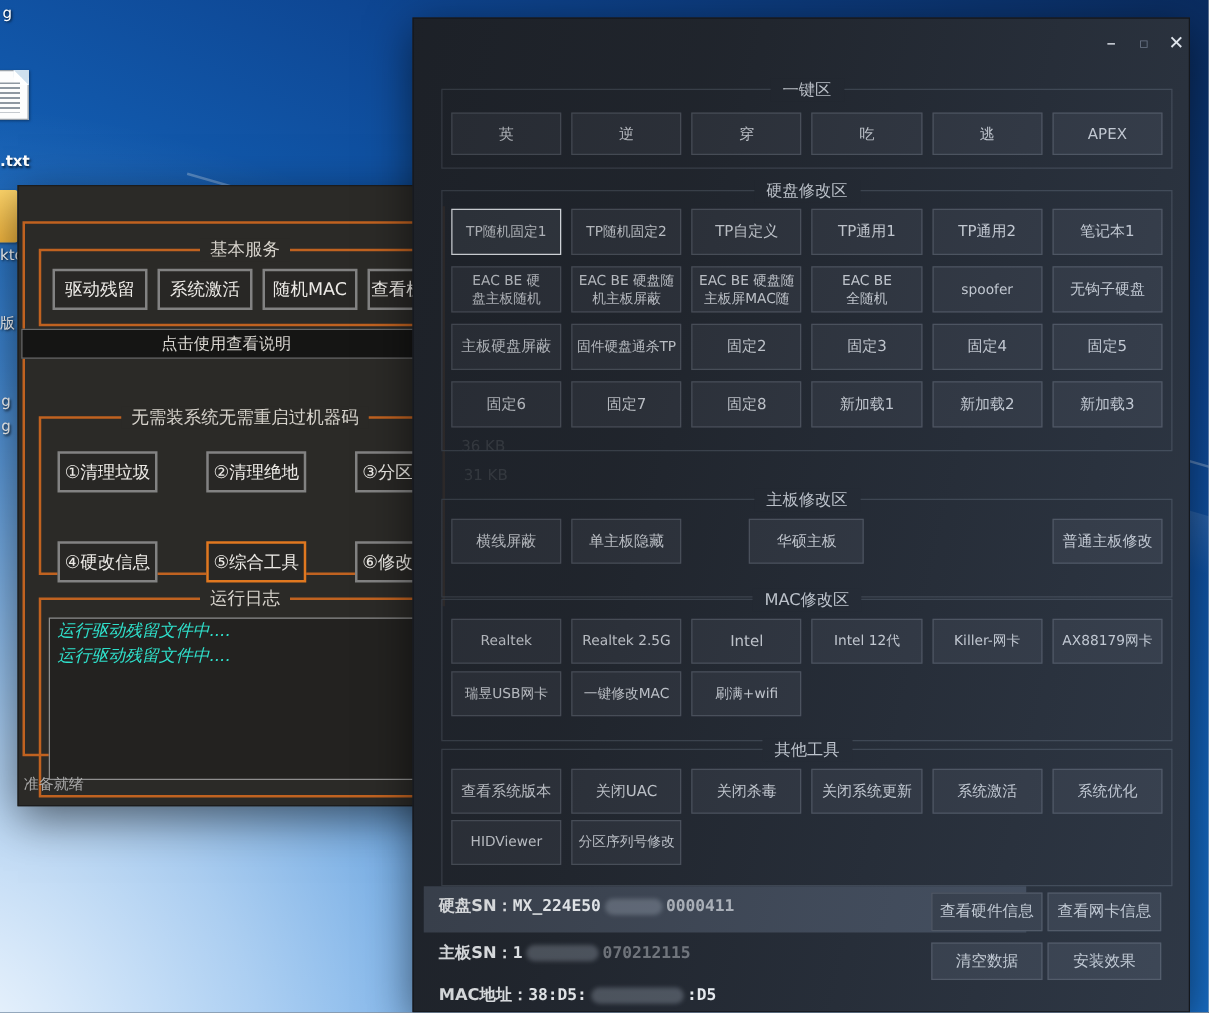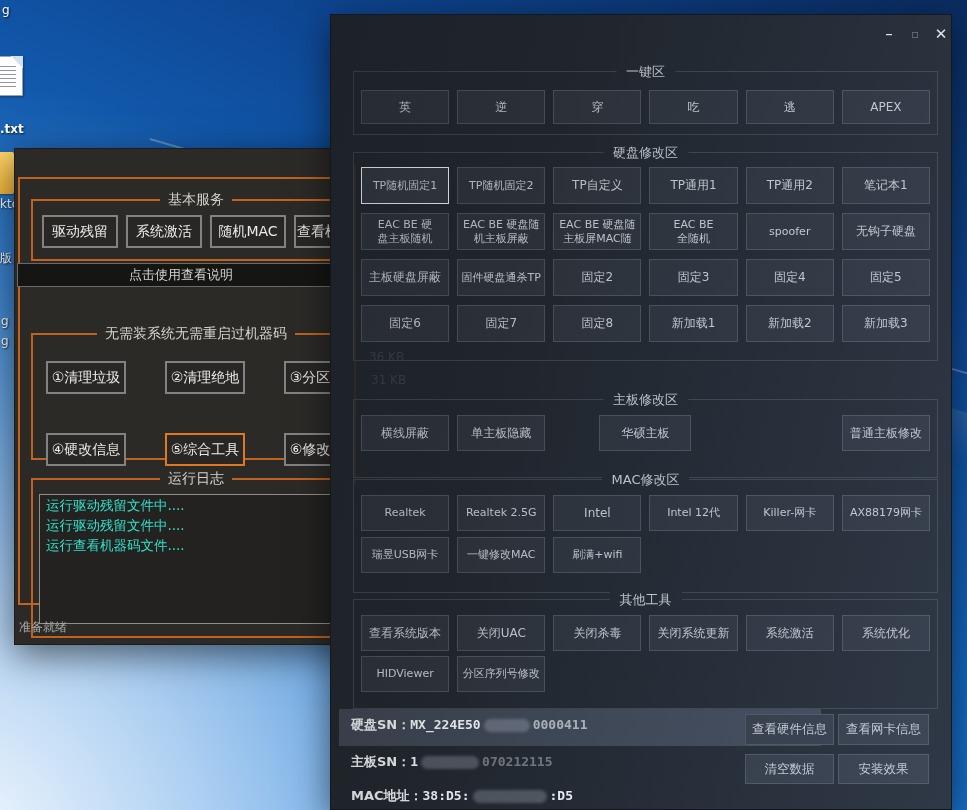--- a/index.html
+++ b/index.html
@@ -31,21 +31,21 @@
   #lwin .frame{position:absolute;left:3px;right:3px;top:28px;bottom:39px;border:2px solid #c06220;}
   .lw-group{position:absolute;border:2px solid #c06220;}
   .lw-group .legend{position:absolute;top:-10px;left:50%;transform:translateX(-50%);background:#2b2a27;padding:0 8px;color:#d6d2cb;font-size:14px;white-space:nowrap;}
   .lw-grid{position:absolute;display:grid;}
   #g-basic{left:9px;top:14px;grid-template-columns:repeat(4,76px);column-gap:8px;grid-auto-rows:33px;}
   #g-six{left:13px;top:26px;grid-template-columns:repeat(3,80px);column-gap:34px;grid-auto-rows:33px;row-gap:16px;gap:39px;}
   .lw-btn{display:flex;align-items:center;justify-content:center;background:#282725;border:2px solid #828282;color:#eceae6;font-size:14px;white-space:nowrap;overflow:hidden;}
   .lw-btn.active{border-color:#e07820;}
   .lw-wide-btn{position:absolute;left:2px;top:114px;width:326px;height:22px;background:#151514;border:1px solid #6a6a6a;color:#d8d5d0;font-size:13px;display:flex;align-items:center;justify-content:center;}
   .log-box{position:absolute;left:6px;top:14px;width:320px;height:128px;background:#232220;border:1px solid #8f8f8f;overflow:hidden;}
-  .log-line{color:#2fe0cb;font-size:13.5px;line-height:20px;padding-left:6px;white-space:nowrap;}
+  .log-line{color:#2fe0cb;font-size:13.5px;line-height:20px;padding-left:6px;white-space:nowrap;font-style:italic;}
   #lw-status{position:absolute;left:4px;bottom:8px;color:#ababab;font-size:12px;}
 
   
   #rwin{left:330px;top:14px;width:622px;height:796px;background:#22272f;border:1px solid #14171c;box-sizing:border-box;z-index:20;}
   .rw-ctl{position:absolute;top:8px;width:24px;height:22px;text-align:center;font-size:15px;line-height:22px;color:#e8ebee;}
   .rw-ctl.dim{color:#6a7280;font-size:12px;}
   .rw-group{position:absolute;left:22px;width:583px;border:1px solid #3c434d;}
   .rw-group .legend{position:absolute;top:-9px;left:50%;transform:translateX(-50%);background:#22272f;padding:0 10px;color:#c3c8cf;font-size:13px;white-space:nowrap;}
   .btn-grid{position:absolute;left:7px;right:7px;display:grid;grid-template-columns:repeat(6,1fr);column-gap:8px;}
   #g-onekey{top:18px;grid-auto-rows:34px;}
@@ -112,21 +112,20 @@
           <div class="lw-btn active">⑤综合工具</div>
           <div class="lw-btn">⑥修改主板</div>
         </div>
     </div>
 
     <div class="lw-group" style="left:16px;top:300px;width:326px;height:156px;margin-top:29px;">
       <span class="legend">运行日志</span>
       <div class="log-box" id="log-box">
           <div class="log-line">运行驱动残留文件中....</div>
           <div class="log-line">运行驱动残留文件中....</div>
-          <div class="log-line">运行查看机器码文件....</div>
         </div>
     </div>
 
     <div id="lw-status">准备就绪</div>
   </div>
 
   <div class="win" id="rwin">
     <div style="position:absolute;left:0;top:0;right:0;height:40px;">
       <span class="rw-ctl" style="left:546px;">–</span>
       <span class="rw-ctl dim" style="left:572px;">▫</span>

